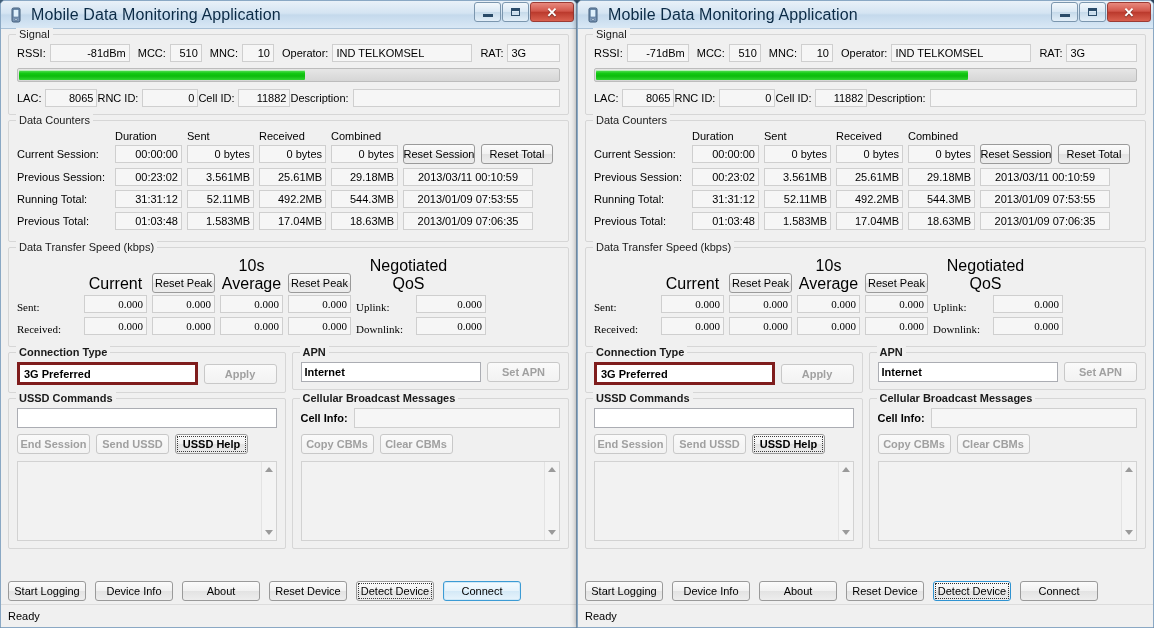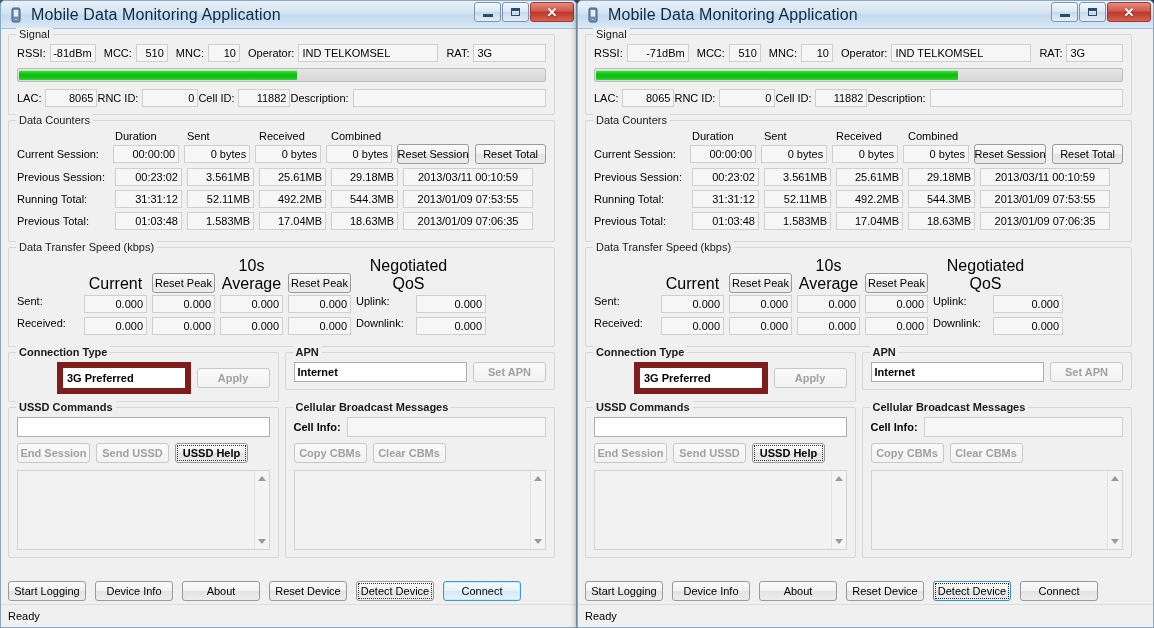--- a/index.html
+++ b/index.html
@@ -80,21 +80,21 @@
   .glyph-min { width: 10px; height: 3px; background: #2a4b69; margin-top: 6px; }
   .glyph-max { width: 9px; height: 8px; border: 1.5px solid #2a4b69; border-top-width: 3px; }
   .glyph-close {
     color: #fff; font-size: 13px; font-weight: bold; line-height: 1;
     text-shadow: 0 1px 1px rgba(0,0,0,.45);
   }
 
   .client {
     flex: 1 1 auto;
     background: #f0f0f0;
-    padding: 5px 21px 0 7px;
+    padding: 5px 7px 0 7px;
     position: relative;
     border-radius: 18px;
   }
 
   
   .group {
     position: relative;
     border: 1px solid #d6d6d6;
     border-radius: 2px;
     margin-bottom: 5px;
@@ -189,40 +189,39 @@
 
   
   .dc-head { display: flex; font-size: 11px; margin-bottom: 2px; }
   .dc-row  { display: flex; align-items: center; margin-bottom: 4px; }
   .dc-rowlbl { width: 98px; font-size: 11px; text-align: left; }
   .dc-cell { width: 67px; margin-right: 5px; }
   .dc-stamp { width: 130px; }
 
   
   .sp-head { display: flex; align-items: flex-end; margin-bottom: 2px; }
-  .sp-row { display: flex; align-items: flex-start; margin-bottom: 4px; }
+  .sp-row { display: flex; align-items: flex-end; margin-bottom: 4px; font-family: Liberation Serif, serif; }
   .sp-rowlbl { width: 67px; font-size: 11px; }
   .sp-cell { width: 63px; margin-right: 5px; }
 
   
   .cols { display: flex; gap: 6px; }
   .col { flex: 1 1 50%; font-weight: bold; }
 
   .row { display: flex; align-items: center; gap: 6px; }
 
   .combo {
     position: relative;
-    height: 32px;
-    border: 6px solid #7f1d1d;
+    height: 23px;
+    border: 3px solid #7f1d1d;
     background: #fff;
     font-size: 11px;
     display: flex; align-items: center;
     padding: 0 20px 0 4px;
     white-space: nowrap;
-    margin-left: 40px;
   }
 
   .listbox {
     position: relative;
     height: 80px;
     border: 1px solid #d2d2d2;
     background: #f2f2f2;
   }
   .scrollbar {
     position: absolute; right: 0; top: 0; bottom: 0;
@@ -285,21 +284,21 @@
         </div>
       </div>
     </div>
 
     <div class="client">
 
       <div class="group">
         <span class="legend">Signal</span>
         <div class="sig-row1">
           <span class="lbl">RSSI:</span>
-          <div class="fld right" style="width:46px">-81dBm</div>
+          <div class="fld right" style="width:80px">-81dBm</div>
           <span class="gap"></span>
           <span class="lbl">MCC:</span>
           <div class="fld right" style="width:32px">510</div>
           <span class="gap"></span>
           <span class="lbl">MNC:</span>
           <div class="fld right" style="width:32px">10</div>
           <span class="gap"></span>
           <span class="lbl">Operator:</span>
           <div class="fld" style="width:140px">IND TELKOMSEL</div>
           <span class="gap"></span>

